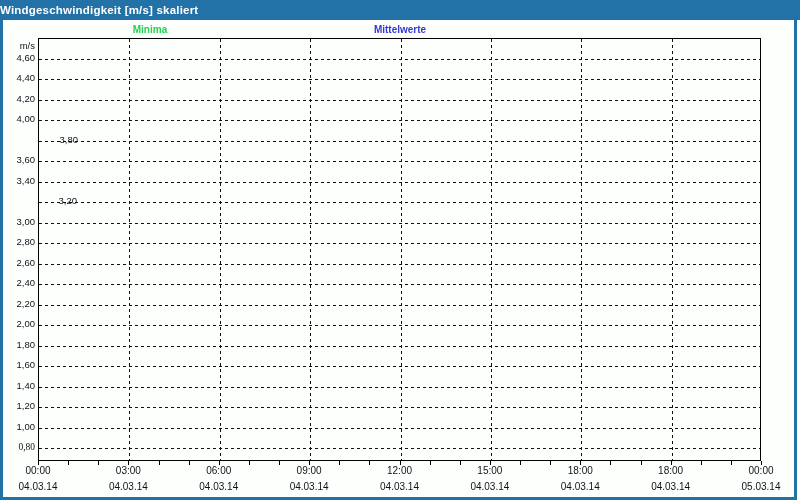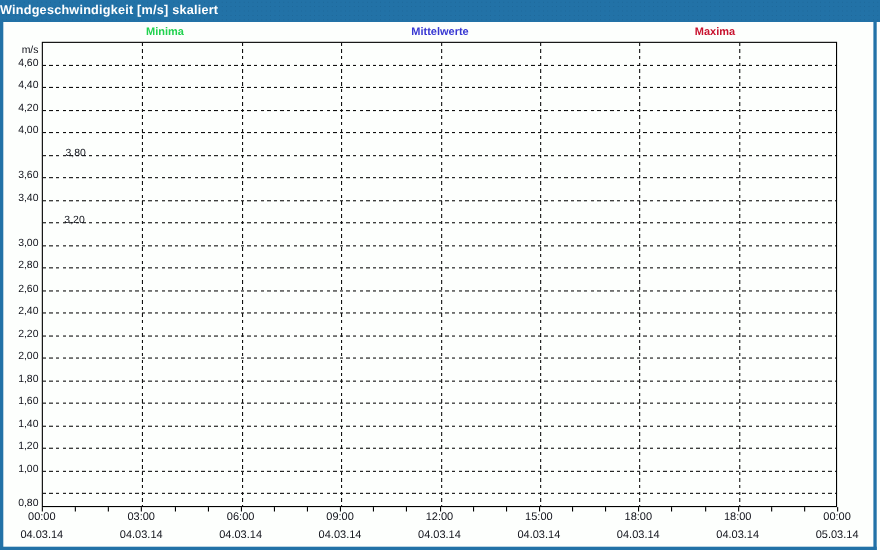--- a/index.html
+++ b/index.html
@@ -54,21 +54,20 @@
 <body>
 
 <div class="window">
 
   <div class="titlebar">
     <span>Windgeschwindigkeit [m/s] skaliert</span>
   </div>
 
   <div class="legend-item" id="legend-mittelwerte" style="color: rgb(55, 55, 210);">Mittelwerte</div>
   <div class="legend-item" id="legend-minima" style="color: rgb(33, 210, 79);">Minima</div>
-  <div class="legend-item" id="legend-maxima" style="color: rgb(200, 19, 47);">Maxima</div>
 
   <div class="unit-label">m/s</div>
 
   <div class="plot" id="plot">
       <div class="hgrid" style="top: 20px;"></div>
       <div class="hgrid" style="top: 40.4737px;"></div>
       <div class="hgrid" style="top: 60.9474px;"></div>
       <div class="hgrid" style="top: 81.4211px;"></div>
       <div class="hgrid" style="top: 101.895px;"></div>
       <div class="hgrid" style="top: 122.368px;"></div>
@@ -108,21 +107,21 @@
       <div class="ylabel" style="top: 236.263px;">2,80</div>
       <div class="ylabel" style="top: 256.737px;">2,60</div>
       <div class="ylabel" style="top: 277.211px;">2,40</div>
       <div class="ylabel" style="top: 297.684px;">2,20</div>
       <div class="ylabel" style="top: 318.158px;">2,00</div>
       <div class="ylabel" style="top: 338.632px;">1,80</div>
       <div class="ylabel" style="top: 359.105px;">1,60</div>
       <div class="ylabel" style="top: 379.579px;">1,40</div>
       <div class="ylabel" style="top: 400.053px;">1,20</div>
       <div class="ylabel" style="top: 420.526px;">1,00</div>
-      <div class="ylabel" style="top: 452px;">0,80</div>
+      <div class="ylabel" style="top: 441px; font-family: Liberation Serif, serif;">0,80</div>
     </div>
   <div id="x-axis-ticks">
       <div class="xtick" style="left: 38px;"></div>
       <div class="xtick" style="left: 68.125px;"></div>
       <div class="xtick" style="left: 98.25px;"></div>
       <div class="xtick" style="left: 128.375px;"></div>
       <div class="xtick" style="left: 158.5px;"></div>
       <div class="xtick" style="left: 188.625px;"></div>
       <div class="xtick" style="left: 218.75px;"></div>
       <div class="xtick" style="left: 248.875px;"></div>

